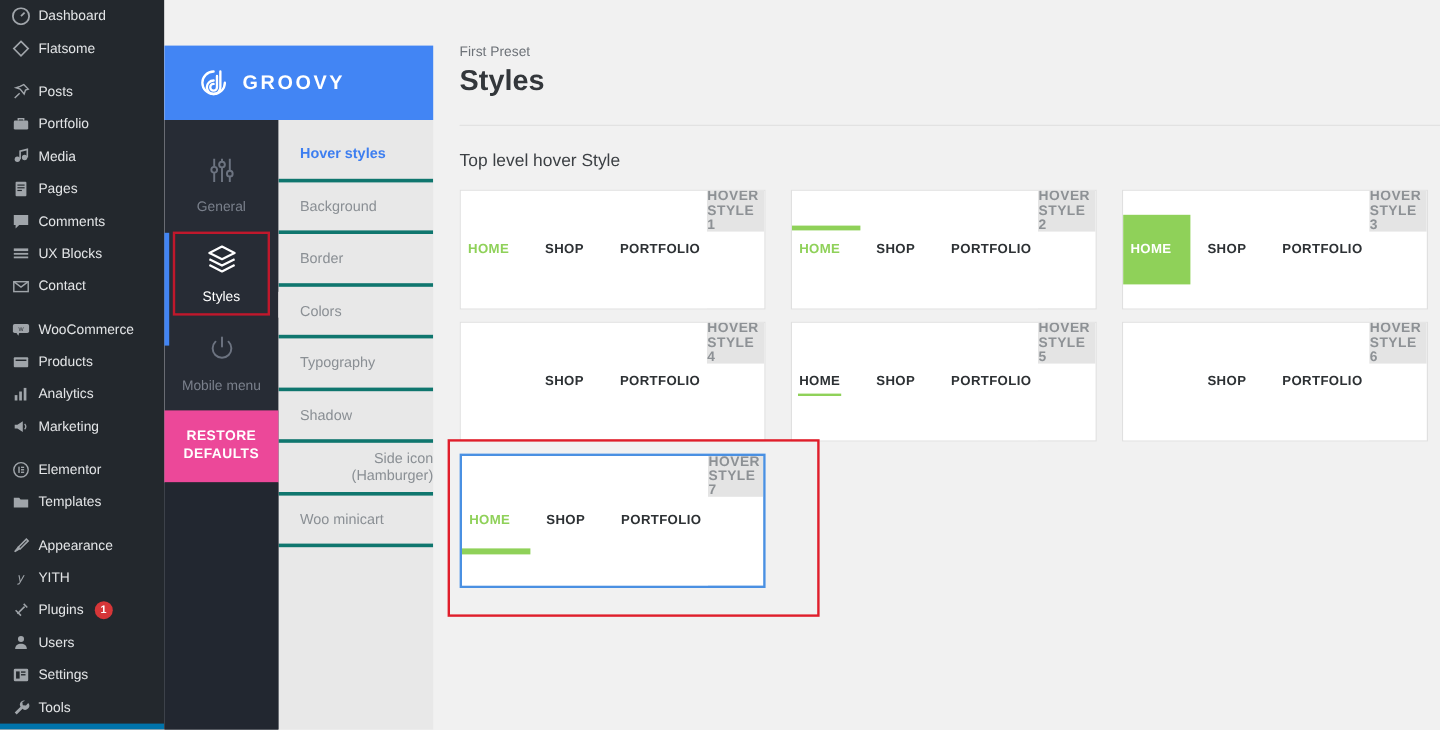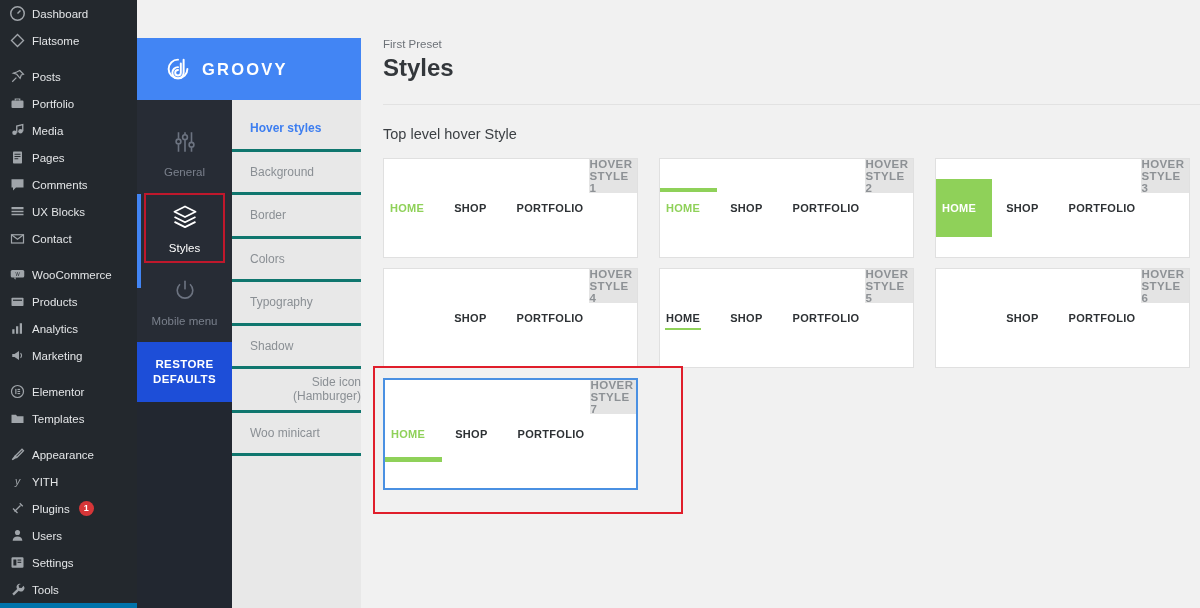--- a/index.html
+++ b/index.html
@@ -71,21 +71,21 @@
   .gm-ico-item.boxed {
     margin: 0 7px; border: 2px solid #c0182c; height: 70px;
   }
   .gm-pointer {
     position: absolute; left: 95px; top: 205px;
     width: 0; height: 0;
     border-top: 11px solid transparent; border-bottom: 11px solid transparent;
     border-left: 10px solid #e8e8e8;
   }
   .gm-restore {
-    background: #1d4ed8; color: #fff;
+    background: #ec4899; color: #fff;
     font-size: 11.5px; font-weight: bold; letter-spacing: .4px;
     text-align: center; line-height: 15px; padding: 15px 0;
   }
   .gm-spacer { flex: 1; background: #222730; }
   .gm-sub {
     flex: 1; background: #e8e8e8; padding-top: 8px; overflow: hidden;
   }
   .gm-sub-item {
     height: 43.5px; display: flex; align-items: center;
     padding-left: 18px; font-size: 12px; color: #8a8f94;

